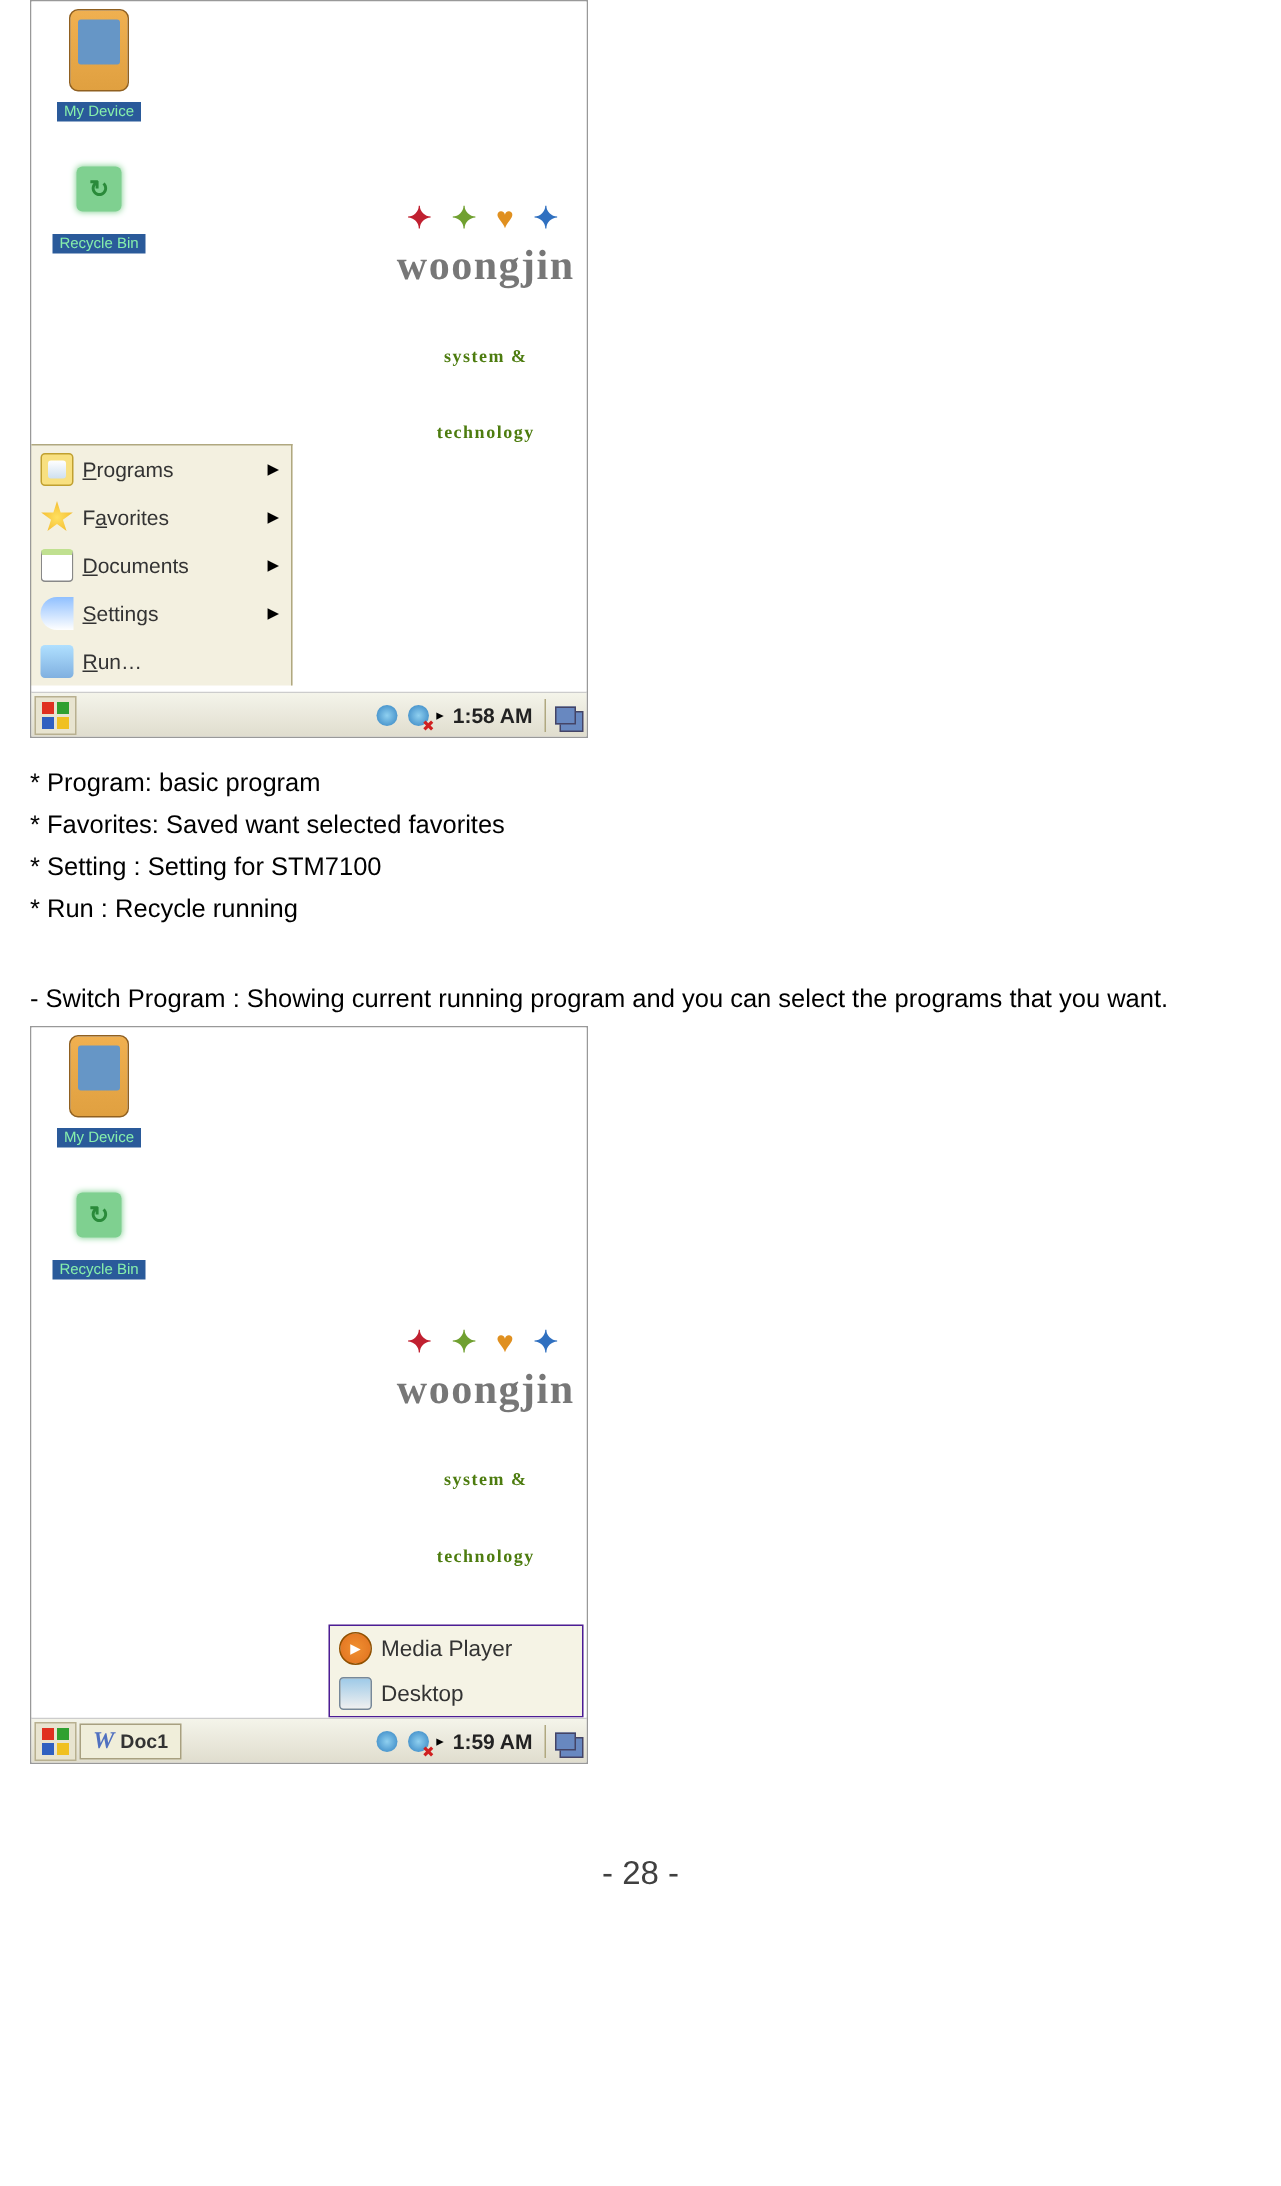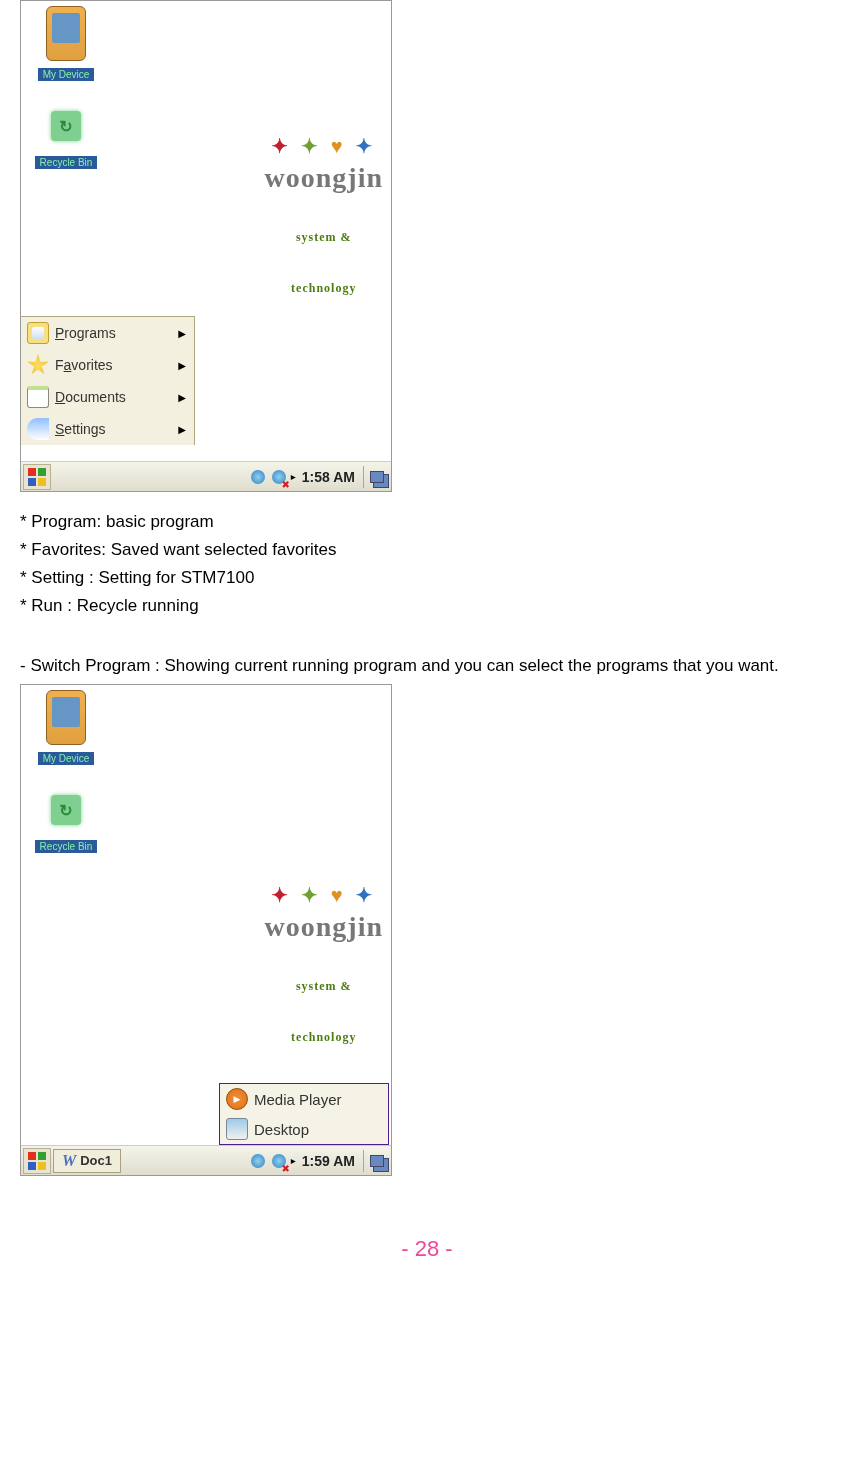--- a/index.html
+++ b/index.html
@@ -109,21 +109,21 @@
     font-size: 12px;
     color: #4d7c0f;
     letter-spacing: 1px;
     margin-top: 36px;
   }
   .logo-lower { bottom: 100px; }
 
   
   .start-menu {
     position: absolute;
-    bottom: 16px;
+    bottom: 4px;
     left: -1px;
     width: 175px;
     background: #f3f0e0;
     border: 1px solid #b0a880;
     border-bottom: none;
   }
   .menu-item {
     display: flex;
     align-items: center;
     height: 32px;
@@ -265,21 +265,21 @@
   .notes p {
     margin: 8px 0;
     font-size: 17px;
     color: #000;
   }
   .section-gap { height: 24px; }
   .page-footer {
     text-align: center;
     font-size: 22px;
     margin-top: 60px;
-    color: #ec4899;
+    color: #404040;
   }
 </style>
 </head>
 <body>
 
 <div class="page">
 
   <div class="device-screenshot">
     <div class="desktop-area">
 
@@ -320,20 +320,24 @@
         </div>
         <div class="menu-item mi-documents">
           <span class="mi-icon"></span>
           <span><span class="u">D</span>ocuments</span>
           <span class="arrow">▶</span>
         </div>
         <div class="menu-item mi-settings">
           <span class="mi-icon"></span>
           <span><span class="u">S</span>ettings</span>
           <span class="arrow">▶</span>
+        </div>
+        <div class="menu-item mi-run">
+          <span class="mi-icon"></span>
+          <span><span class="u">R</span>un…</span>
         </div>
       </div>
     </div>
 
     <div class="taskbar">
       <div class="start-btn">
         <div class="flag"></div>
       </div>
       <div class="tray">
         <span class="tray-icon globe-wrap">

